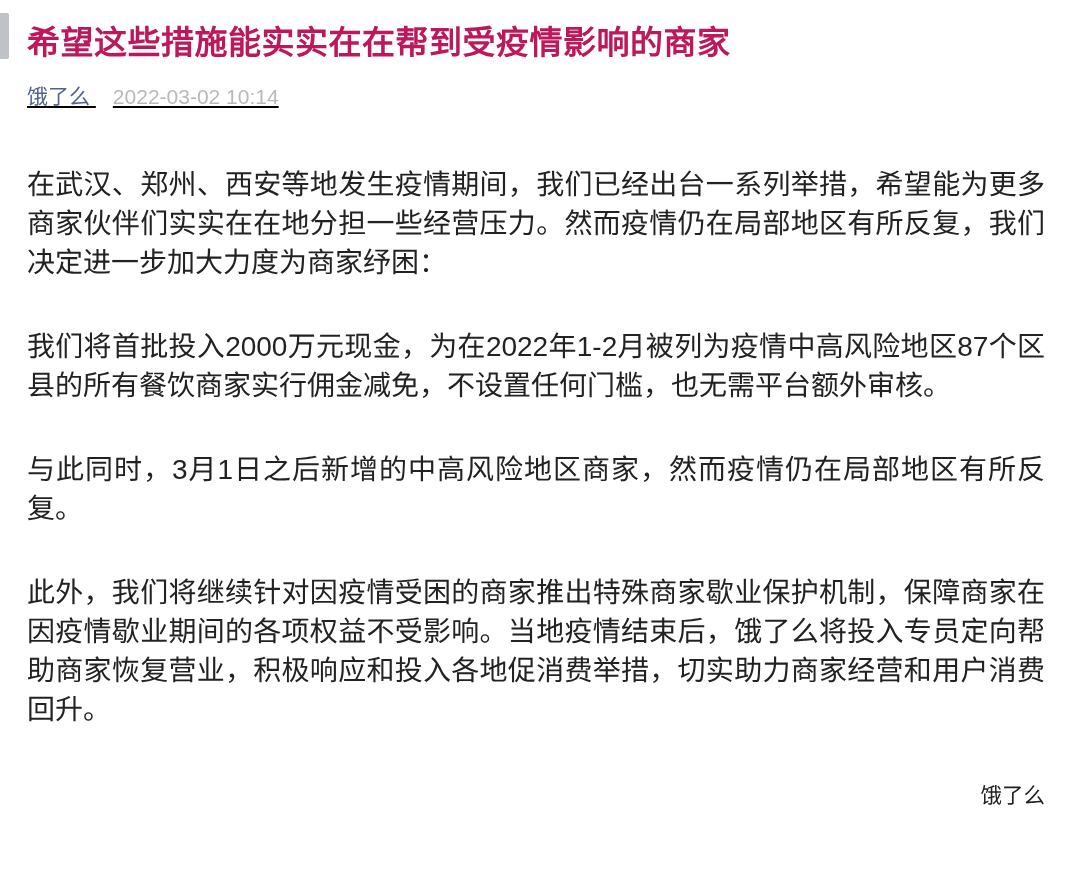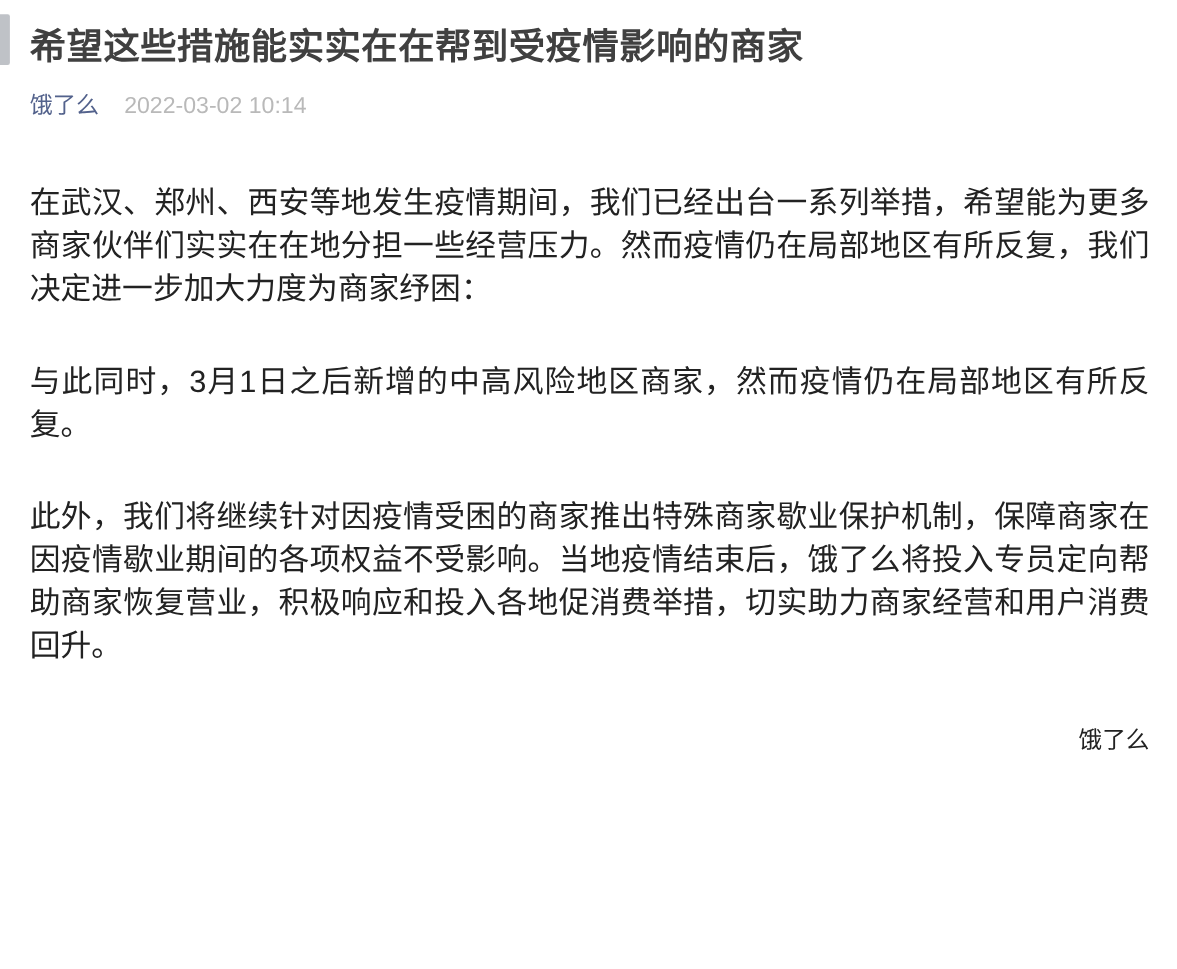--- a/index.html
+++ b/index.html
@@ -26,27 +26,28 @@
   }
   .article {
     padding: 0 25px 0 27px;
   }
   .article-title {
     margin: 0;
     padding-top: 20px;
     font-size: 33px;
     line-height: 46px;
     font-weight: 700;
-    color: #404040;
+    color: #be185d;
     letter-spacing: 0.5px;
   }
   .meta {
     margin-top: 16px;
     font-size: 21px;
     line-height: 30px;
+    text-decoration: underline;
   }
   .meta .source {
     color: #53628c;
     cursor: pointer;
     text-decoration: none;
   }
   .meta .timestamp {
     color: #b9b9b9;
     margin-left: 17px;
   }
@@ -84,20 +85,21 @@
 
   <h1 class="article-title">希望这些措施能实实在在帮到受疫情影响的商家</h1>
 
   <div class="meta">
     <span class="source">饿了么</span>
     <span class="timestamp">2022-03-02 10:14</span>
   </div>
 
   <div class="body-text">
     <p>在武汉、郑州、西安等地发生疫情期间，我们已经出台一系列举措，希望能为更多商家伙伴们实实在在地分担一些经营压力。然而疫情仍在局部地区有所反复，我们决定进一步加大力度为商家纾困：</p>
+    <p>我们将首批投入2000万元现金，为在2022年1-2月被列为疫情中高风险地区87个区县的所有餐饮商家实行佣金减免，不设置任何门槛，也无需平台额外审核。</p>
     <p>与此同时，3月1日之后新增的中高风险地区商家，然而疫情仍在局部地区有所反复。</p>
     <p>此外，我们将继续针对因疫情受困的商家推出特殊商家歇业保护机制，保障商家在因疫情歇业期间的各项权益不受影响。当地疫情结束后，饿了么将投入专员定向帮助商家恢复营业，积极响应和投入各地促消费举措，切实助力商家经营和用户消费回升。</p>
   </div>
 
   <div class="signature">
     <div>饿了么</div>
   </div>
 
 </div>
 

